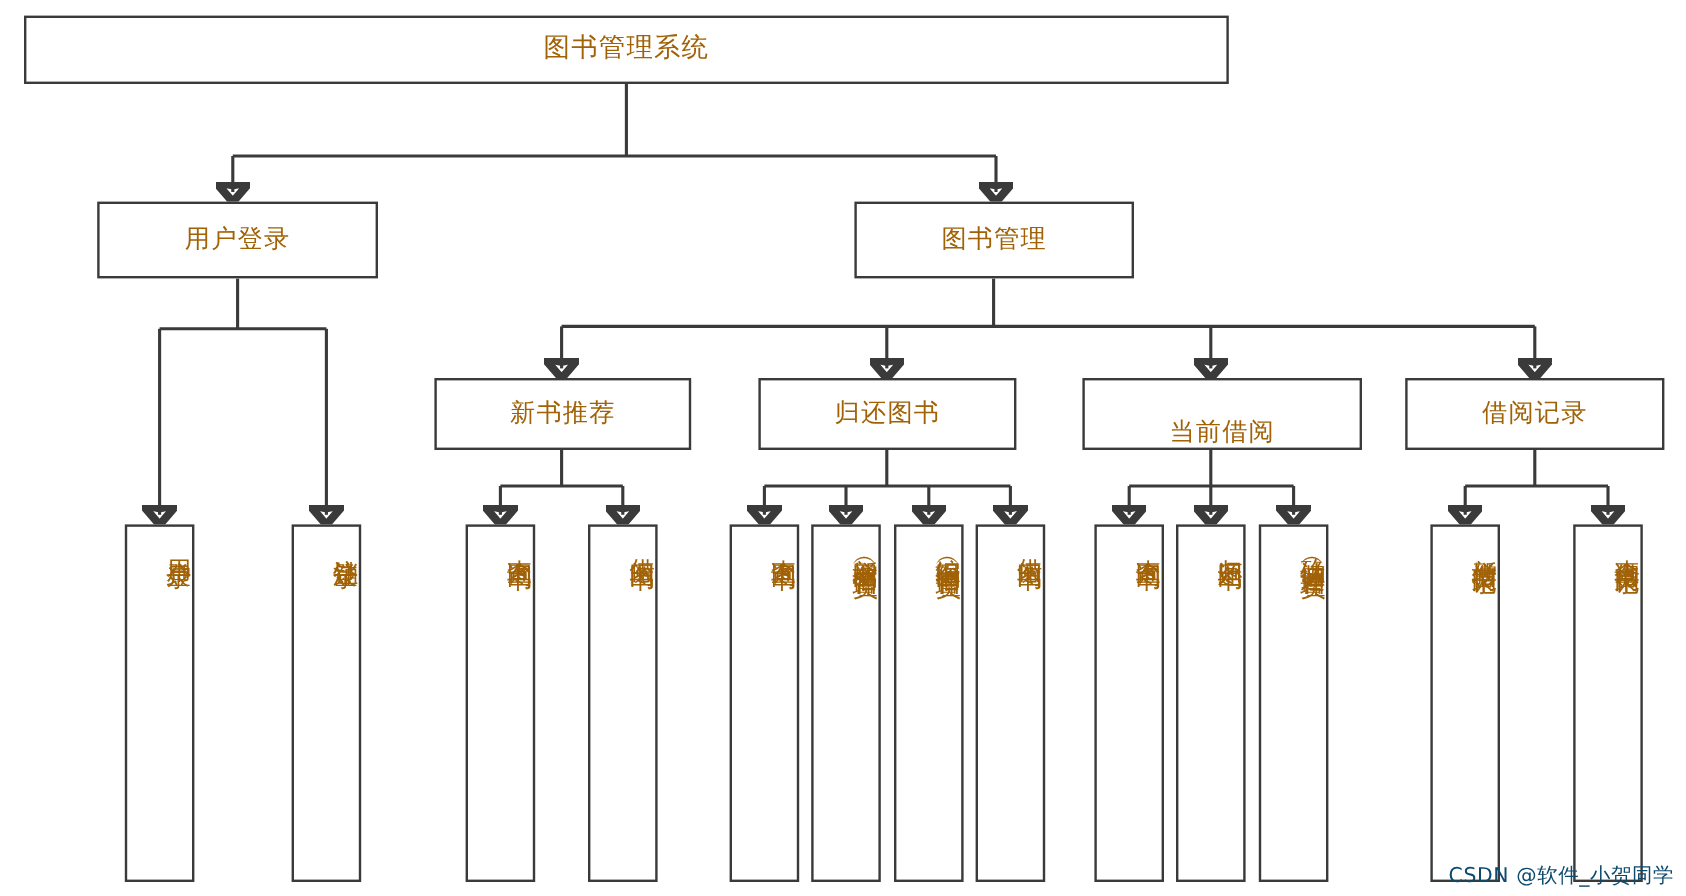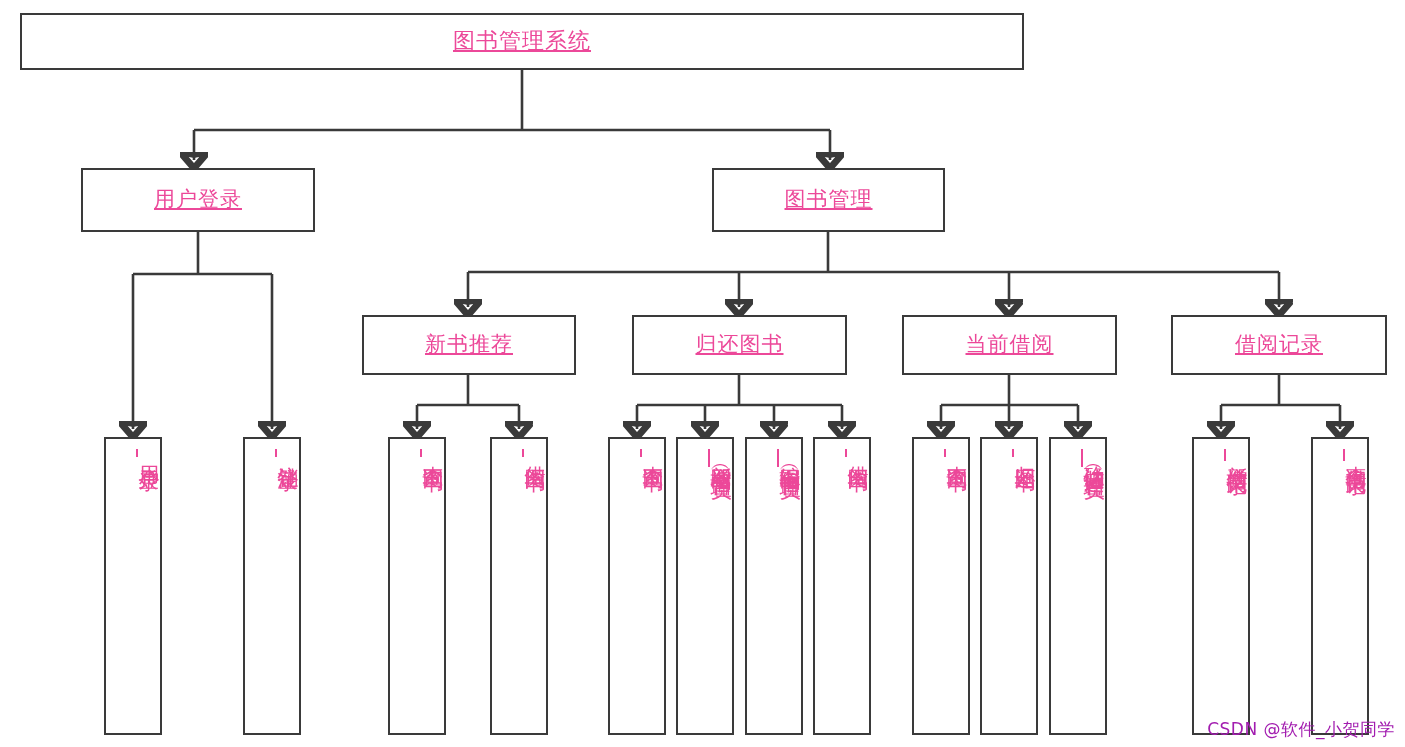--- a/index.html
+++ b/index.html
@@ -15,23 +15,22 @@
     position:absolute;left:0;top:0;width:1405px;height:747px;
   }
   .node{
     position:absolute;
     box-sizing:border-box;
     background:#ffffff;
     border:2px solid #3a3a3a;
     display:flex;
     align-items:center;
     justify-content:center;
-    color:#ec4899;
+    color:#a16207;
     text-align:center;
-    text-decoration:underline;
   }
   .node.h{
     font-size:21px;
     letter-spacing:1px;
     line-height:1.2;
   }
   .node.root{ font-size:22px; }
   .node.v{
     font-size:21px;
     writing-mode:vertical-rl;
@@ -47,21 +46,21 @@
     text-orientation:upright;
     display:block;
     width:100%;
     text-align:left;
   }
   .watermark{
     position:absolute;
     right:10px;
     bottom:6px;
     font-size:17px;
-    color:#a21caf;
+    color:#0c4a6e;
     letter-spacing:0.5px;
     white-space:nowrap;
     font-family:"DejaVu Sans","Liberation Sans",sans-serif;
   }
   svg#edges{
     position:absolute;left:0;top:0;width:1405px;height:747px;
     pointer-events:none;
   }
   svg#edges path, svg#edges line{
     stroke:#3a3a3a;
@@ -132,21 +131,21 @@
   <div class="node h" style="left:712px;top:168px;width:233px;height:64px;align-items:center;">
     <span>图书管理</span>
   </div>
 
   <div class="node h" style="left:362px;top:315px;width:214px;height:60px;">
     <span>新书推荐</span>
   </div>
   <div class="node h" style="left:632px;top:315px;width:215px;height:60px;">
     <span>归还图书</span>
   </div>
-  <div class="node h" style="left:902px;top:315px;width:215px;height:60px;">
+  <div class="node h" style="left:902px;top:315px;width:233px;height:60px;align-items:flex-end;">
     <span>当前借阅</span>
   </div>
   <div class="node h" style="left:1171px;top:315px;width:216px;height:60px;">
     <span>借阅记录</span>
   </div>
 
   <div class="node v" style="left:104px;top:437px;width:58px;height:298px;">
     <span>用户登录</span>
   </div>
   <div class="node v" style="left:243px;top:437px;width:58px;height:298px;">

